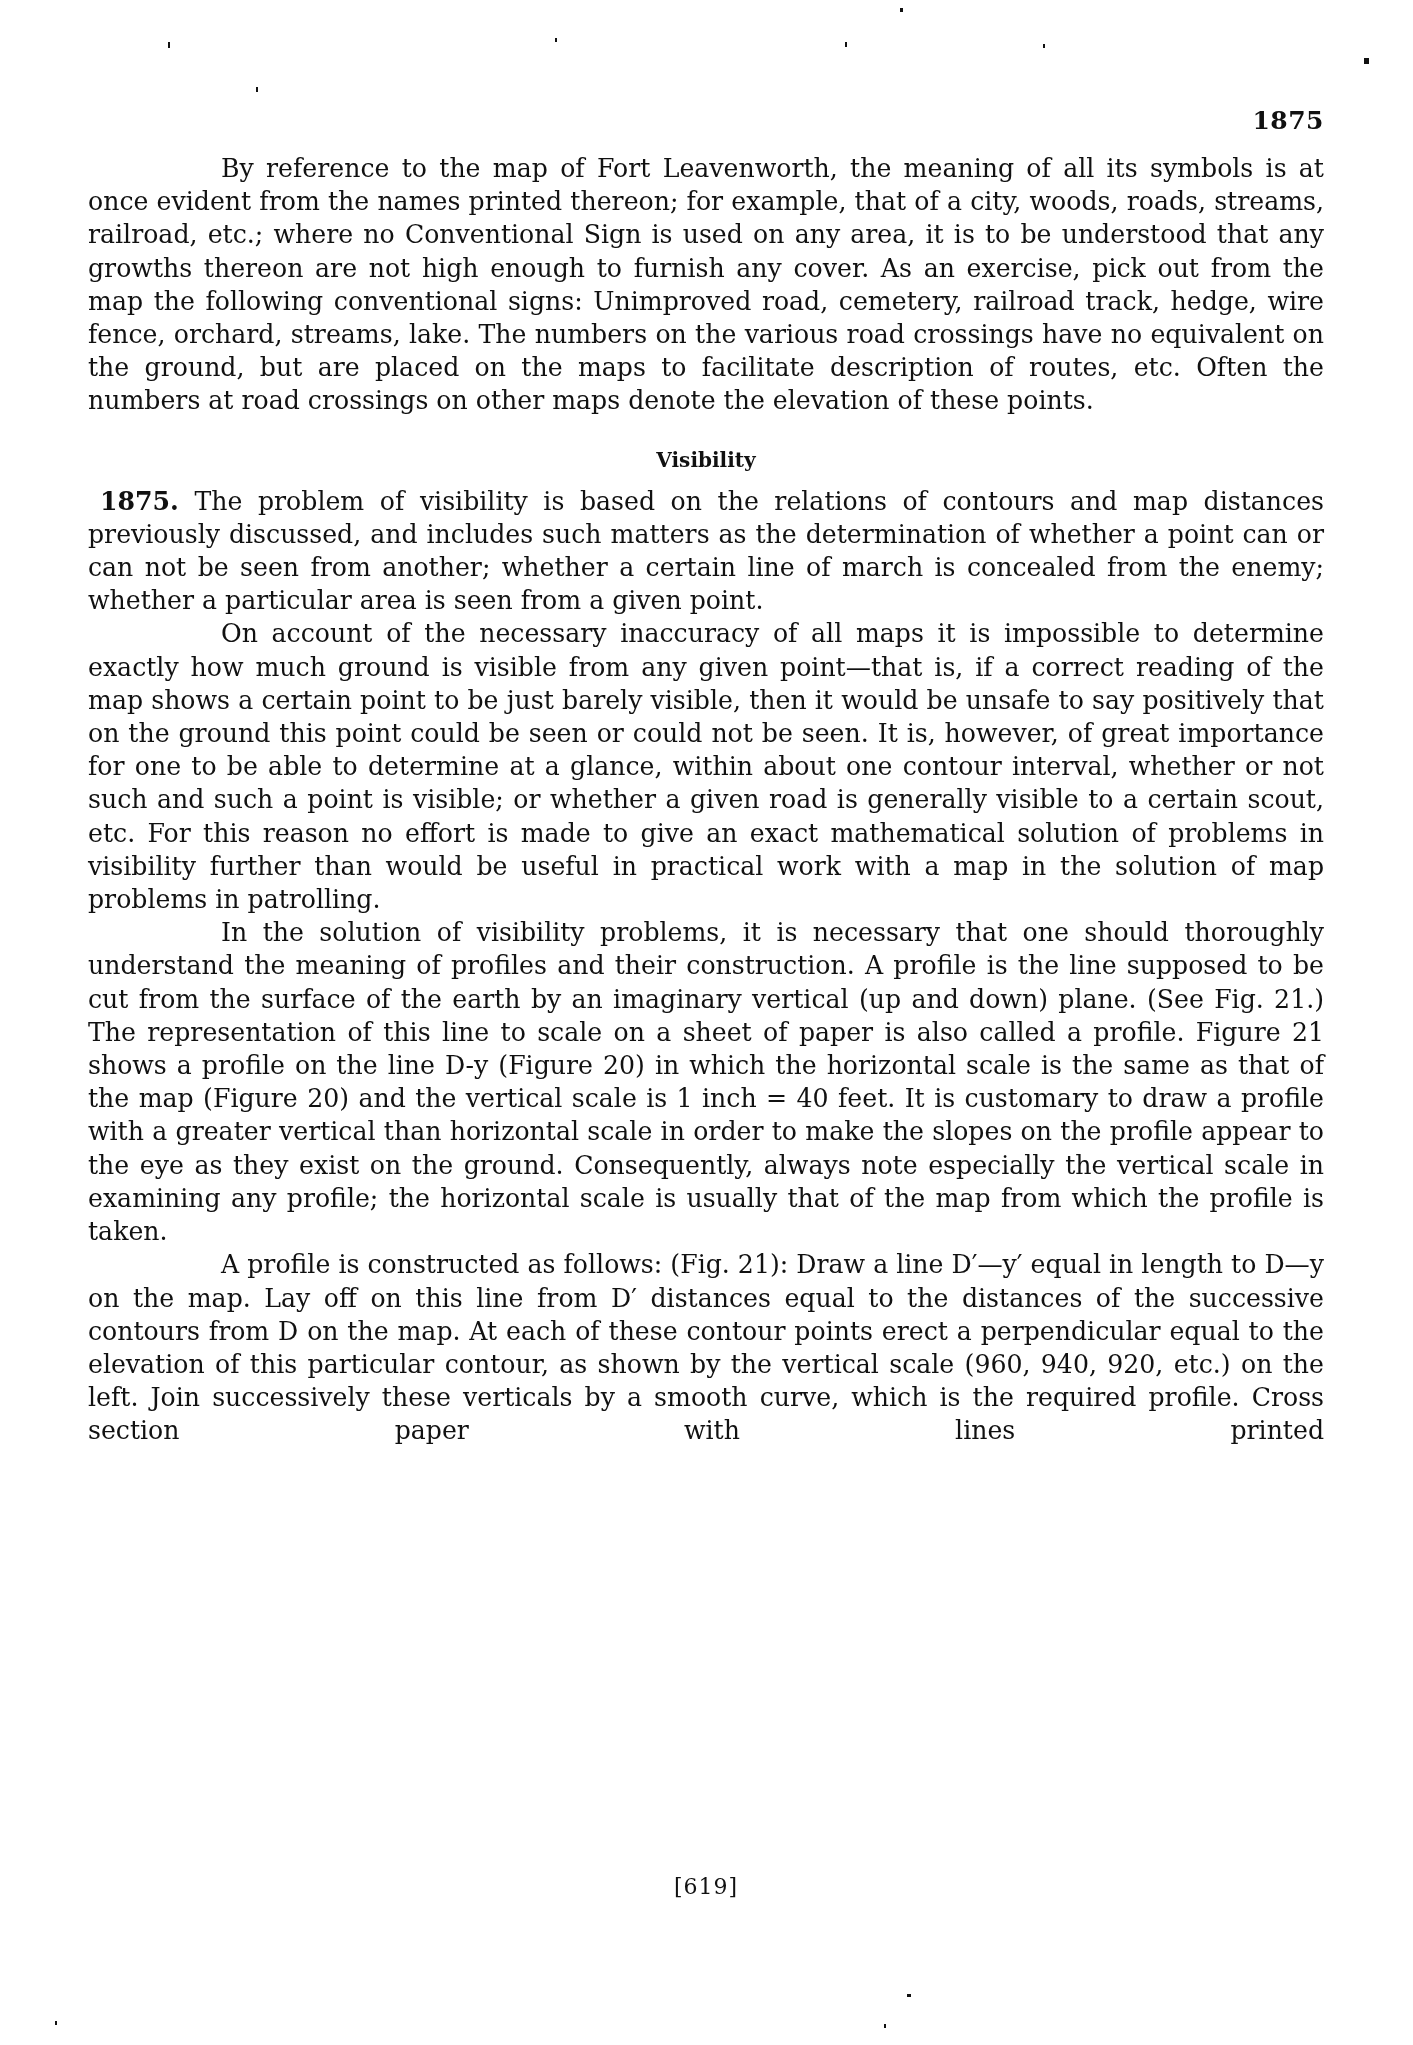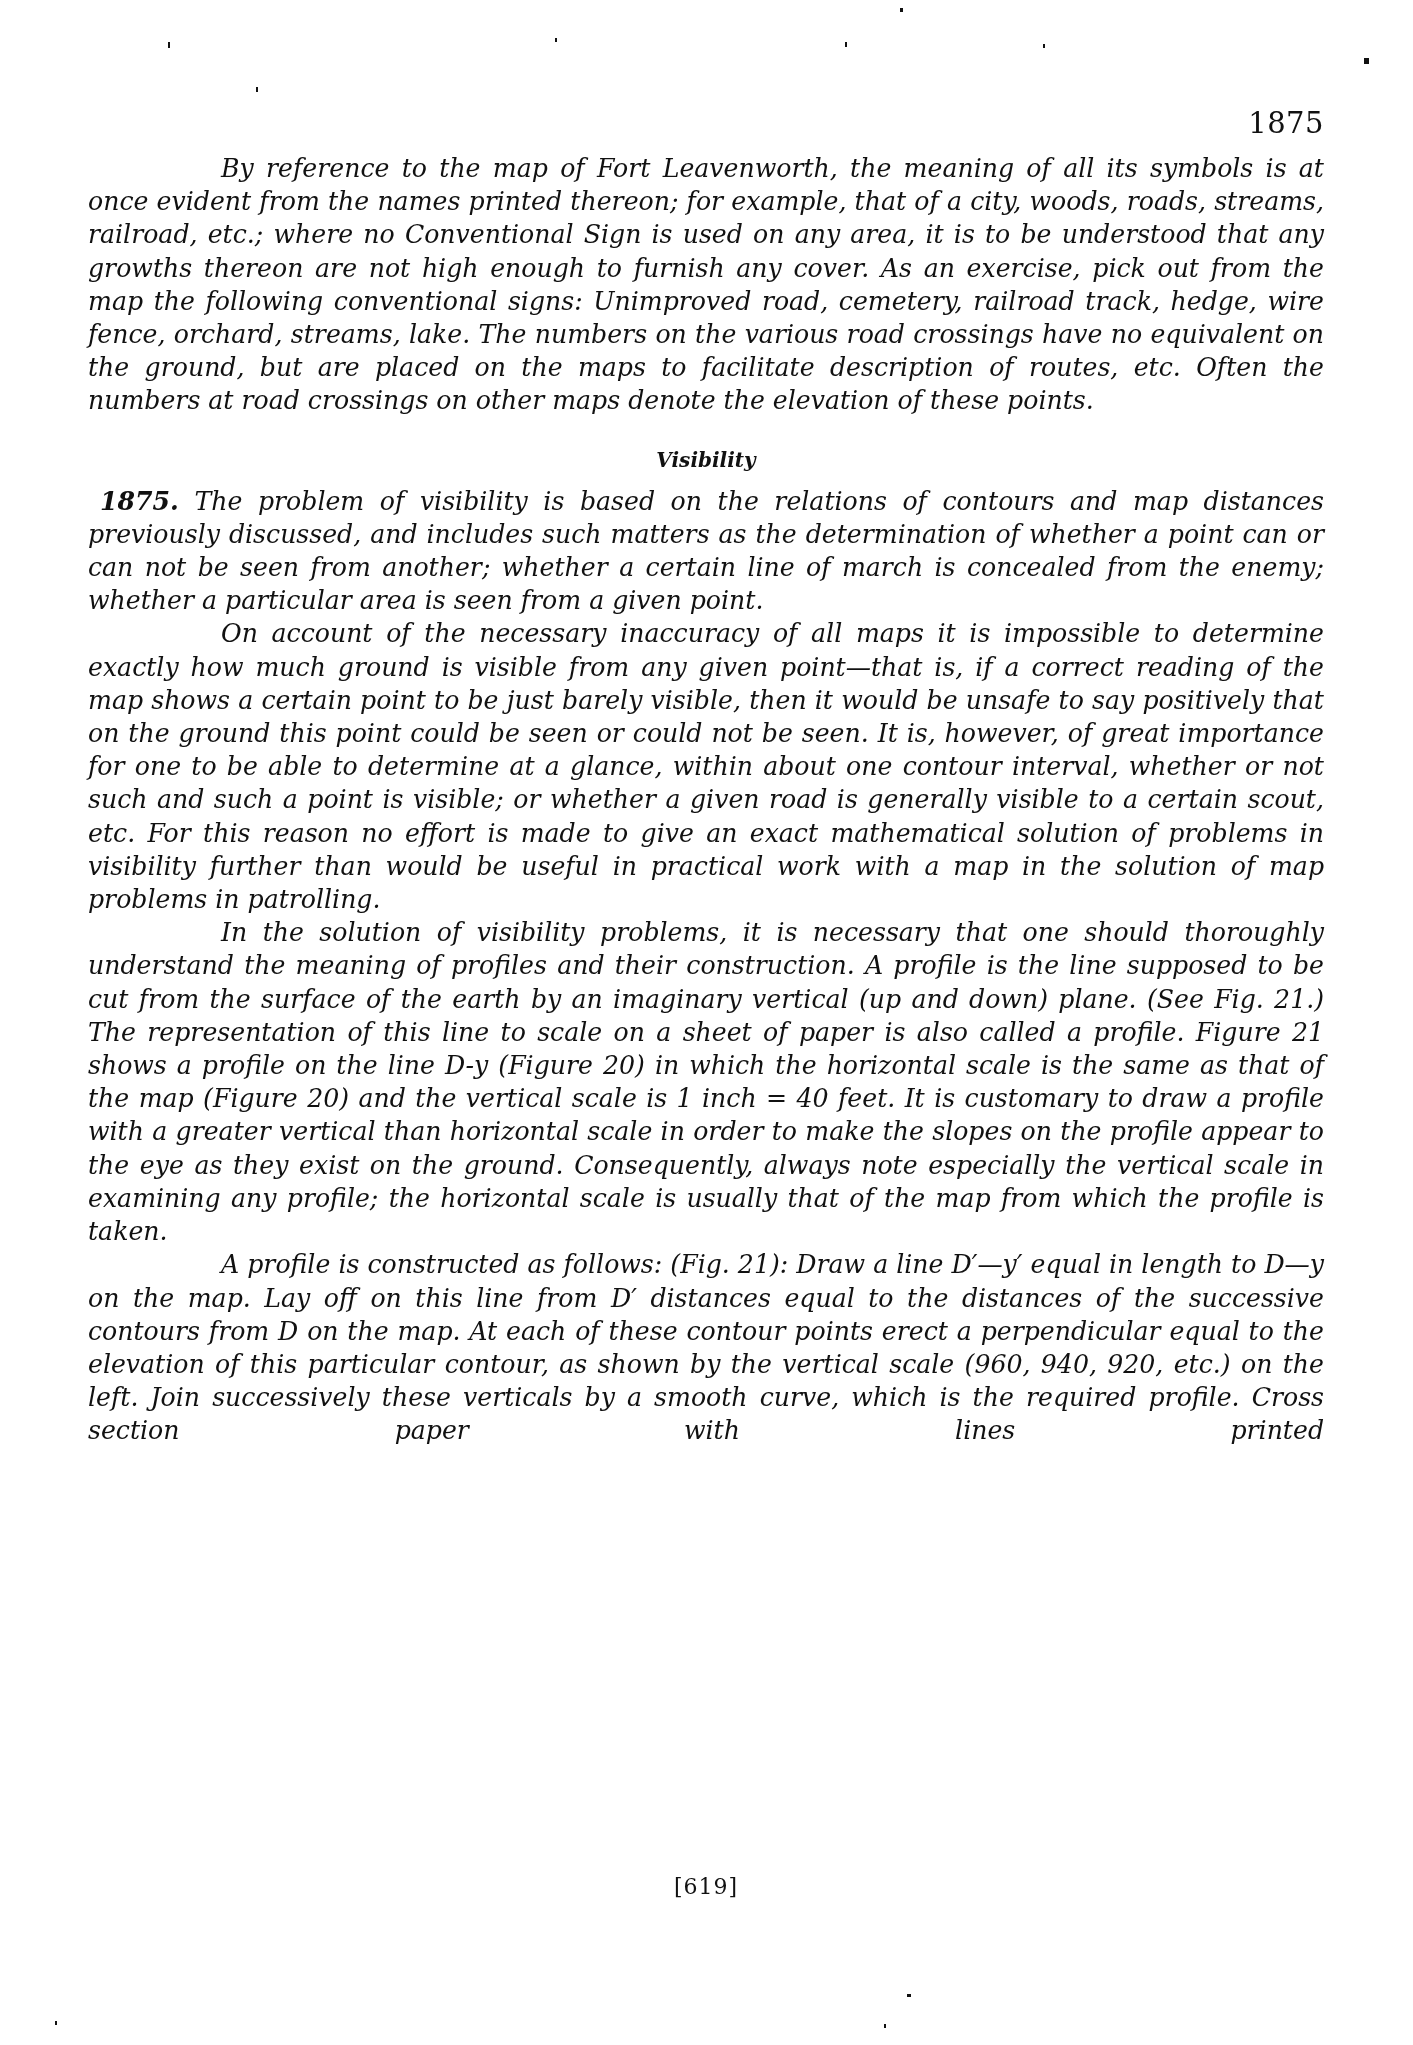--- a/index.html
+++ b/index.html
@@ -18,39 +18,38 @@
     .page {
       position: absolute;
       left: 88px;
       top: 0;
       width: 1236px;
     }
     .running-head {
       position: absolute;
       right: 0;
       top: 106px;
-      font-size: 29px;
-      font-weight: normal;
+      font-size: 25px;
+      font-weight: bold;
       letter-spacing: 0.5px;
     }
     .body-text {
       position: absolute;
       left: 0;
       top: 152px;
       width: 1236px;
       font-size: 25.2px;
       line-height: 33.2px;
       text-align: justify;
       hyphens: manual;
     }
     .body-text p {
       margin: 0;
       text-align: justify;
       text-align-last: justify;
-      font-style: italic;
     }
     .body-text p.last-line {
       text-align-last: left;
     }
     .indent {
       text-indent: 133px;
     }
     .section-heading {
       text-align: center !important;
       text-align-last: center !important;

